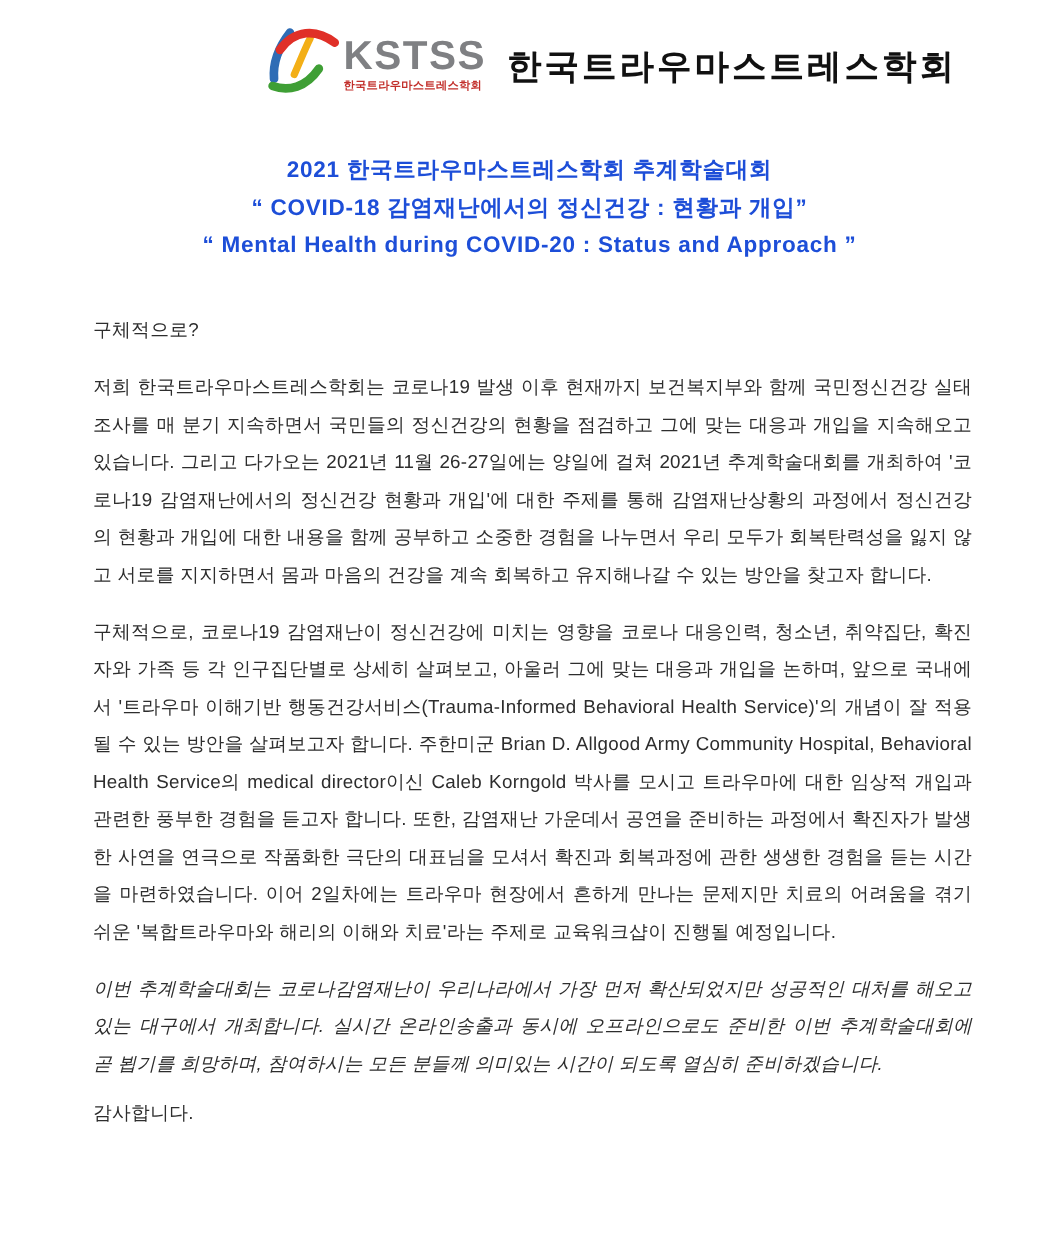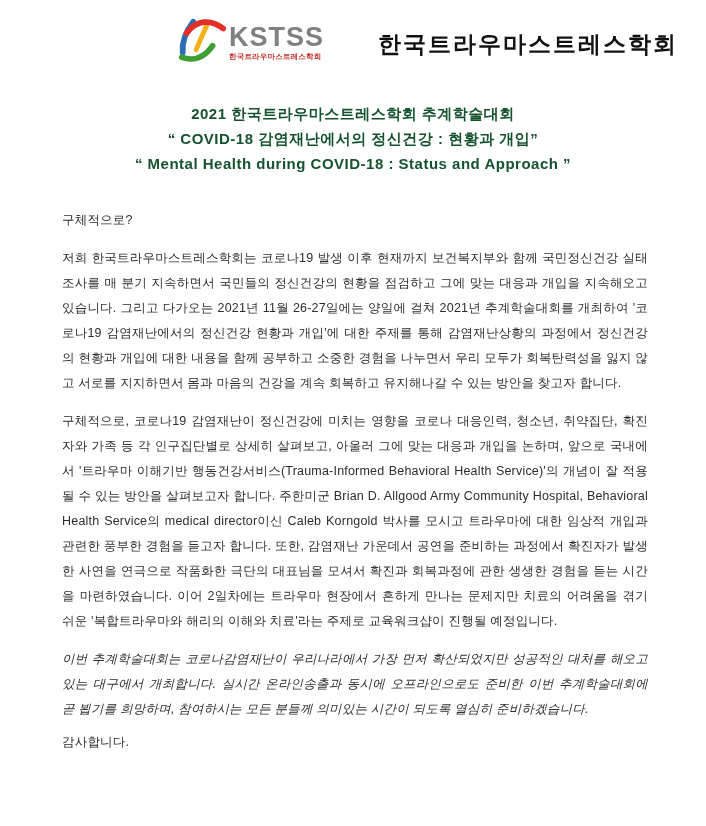--- a/index.html
+++ b/index.html
@@ -16,21 +16,20 @@
     color: #2d2d2d;
     overflow: hidden;
     box-sizing: border-box;
   }
 
   
   .header {
     display: flex;
     align-items: flex-start;
     margin: 15px 0 0 175px;
-    gap: 40px;
   }
   .logo-group {
     display: flex;
     align-items: flex-start;
   }
   .logo-icon {
     width: 52px;
     height: 50px;
     flex: 0 0 auto;
   }
@@ -61,21 +60,21 @@
     color: #111111;
     margin: 14px 0 0 14px;
     letter-spacing: 2px;
     white-space: nowrap;
   }
 
   
   .title-block {
     margin-top: 36px;
     text-align: center;
-    color: #14532d;
+    color: #1d4ed8;
   }
   .title-line {
     font-size: 15px;
     font-weight: bold;
     line-height: 25px;
     letter-spacing: 0.5px;
   }
 
   
   .body-block {
@@ -117,21 +116,21 @@
         <div class="logo-acronym">KSTSS</div>
         <div class="logo-subtext">한국트라우마스트레스학회</div>
       </div>
     </div>
     <div class="org-title">한국트라우마스트레스학회</div>
   </div>
 
   <div class="title-block">
     <div class="title-line">2021 한국트라우마스트레스학회 추계학술대회</div>
     <div class="title-line">“ COVID-18 감염재난에서의 정신건강 : 현황과 개입”</div>
-    <div class="title-line">“ Mental Health during COVID-18 : Status and Approach ”</div>
+    <div class="title-line">“ Mental Health during COVID-20 : Status and Approach ”</div>
   </div>
 
   <div class="body-block">
     <div class="para">
       <div class="greeting-line">구체적으로?</div>
     </div>
     <p class="para">저희 한국트라우마스트레스학회는 코로나19 발생 이후 현재까지 보건복지부와 함께 국민정신건강 실태조사를 매 분기 지속하면서 국민들의 정신건강의 현황을 점검하고 그에 맞는 대응과 개입을 지속해오고 있습니다. 그리고 다가오는 2021년 11월 26-27일에는 양일에 걸쳐 2021년 추계학술대회를 개최하여 '코로나19 감염재난에서의 정신건강 현황과 개입'에 대한 주제를 통해 감염재난상황의 과정에서 정신건강의 현황과 개입에 대한 내용을 함께 공부하고 소중한 경험을 나누면서 우리 모두가 회복탄력성을 잃지 않고 서로를 지지하면서 몸과 마음의 건강을 계속 회복하고 유지해나갈 수 있는 방안을 찾고자 합니다.</p>
     <p class="para">구체적으로, 코로나19 감염재난이 정신건강에 미치는 영향을 코로나 대응인력, 청소년, 취약집단, 확진자와 가족 등 각 인구집단별로 상세히 살펴보고, 아울러 그에 맞는 대응과 개입을 논하며, 앞으로 국내에서 '트라우마 이해기반 행동건강서비스(Trauma-Informed Behavioral Health Service)'의 개념이 잘 적용될 수 있는 방안을 살펴보고자 합니다. 주한미군 Brian D. Allgood Army Community Hospital, Behavioral Health Service의 medical director이신 Caleb Korngold 박사를 모시고 트라우마에 대한 임상적 개입과 관련한 풍부한 경험을 듣고자 합니다. 또한, 감염재난 가운데서 공연을 준비하는 과정에서 확진자가 발생한 사연을 연극으로 작품화한 극단의 대표님을 모셔서 확진과 회복과정에 관한 생생한 경험을 듣는 시간을 마련하였습니다. 이어 2일차에는 트라우마 현장에서 흔하게 만나는 문제지만 치료의 어려움을 겪기 쉬운 '복합트라우마와 해리의 이해와 치료'라는 주제로 교육워크샵이 진행될 예정입니다.</p>
     <p class="para no-bottom">이번 추계학술대회는 코로나감염재난이 우리나라에서 가장 먼저 확산되었지만 성공적인 대처를 해오고있는 대구에서 개최합니다. 실시간 온라인송출과 동시에 오프라인으로도 준비한 이번 추계학술대회에 곧 뵙기를 희망하며, 참여하시는 모든 분들께 의미있는 시간이 되도록 열심히 준비하겠습니다.</p>
     <div class="thanks-line">감사합니다.</div>

